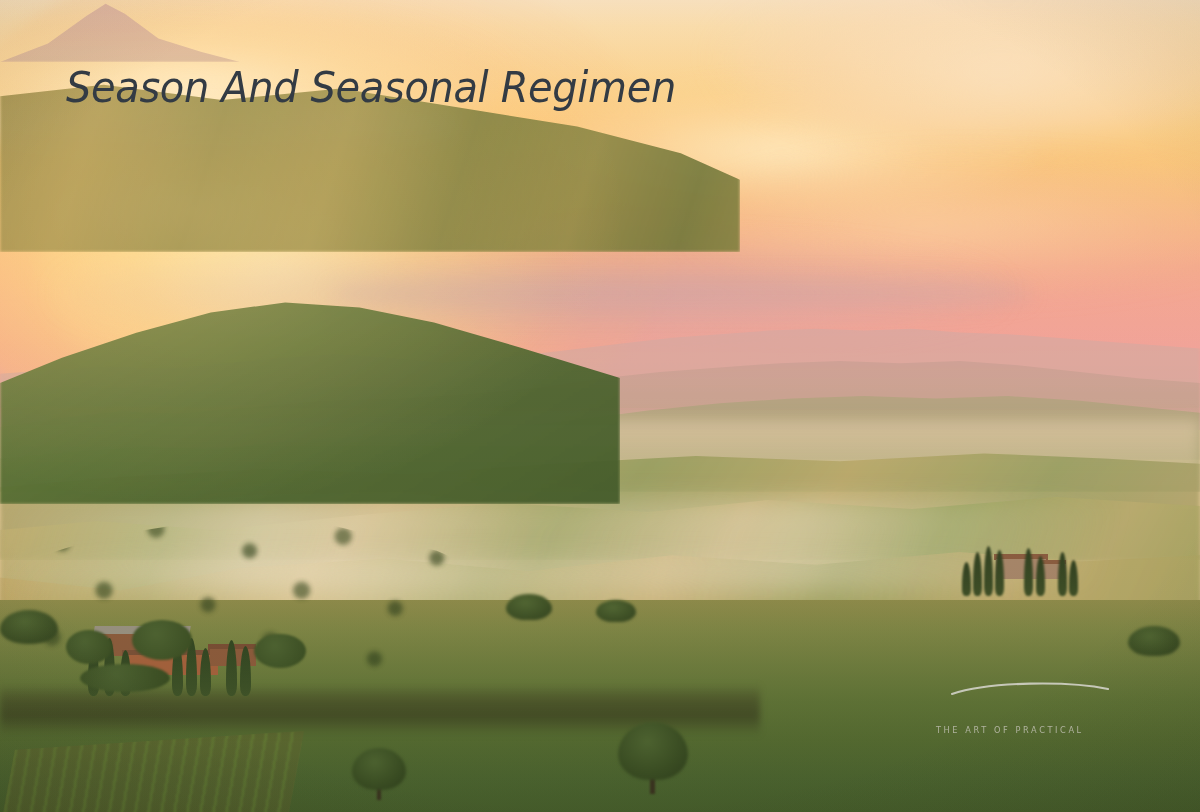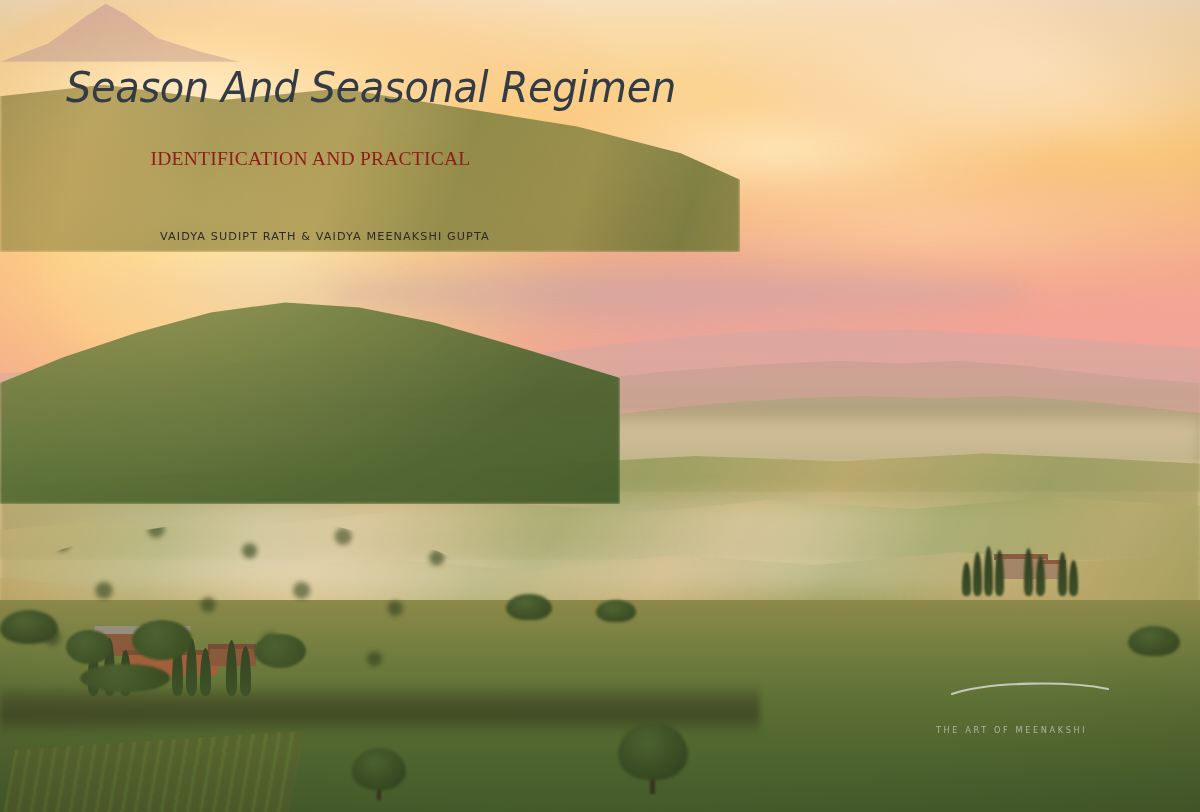--- a/index.html
+++ b/index.html
@@ -458,27 +458,25 @@
   <div class="lone-tree" style="left:596px; top:600px; width:40px; height:22px;"></div>
   <div class="lone-tree" style="left:1128px;top:626px; width:52px; height:30px;"></div>
   <div class="lone-tree" style="left:0px;   top:610px; width:58px; height:34px;"></div>
 
   <div id="atmo" class="layer"></div>
   <div id="vignette" class="layer"></div>
 
   <div id="title">Season And Seasonal Regimen</div>
 
   <div id="subtitle">
-    <span class="ln">IDENTIFICATION AND PRACTICAL</span>
   </div>
 
-  <div id="authors">VAIDYA SUDIPT RATH &amp;  VAIDYA MEENAKSHI GUPTA</div>
 
   <div id="logo">
     <div id="logo-arc">
       <svg width="160" height="16" viewBox="0 0 160 16" aria-hidden="true">
         <path d="M2 14 C 40 1, 120 1, 158 9" fill="none" stroke="#d8d7d0" stroke-width="2.1" stroke-linecap="round" opacity="0.85"></path>
       </svg>
     </div>
-    <div id="logo-tag">THE ART OF MEENAKSHI</div>
+    <div id="logo-tag">THE ART OF PRACTICAL</div>
   </div>
 
 </div>
 
 </body></html>

